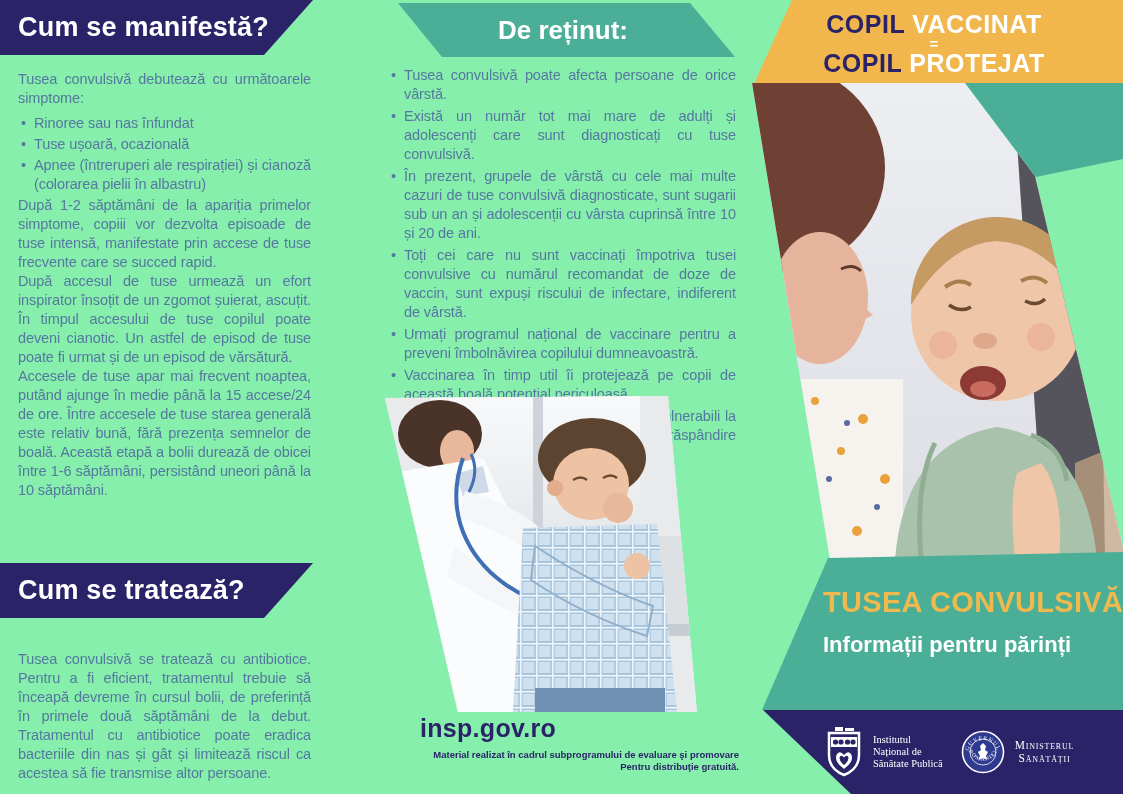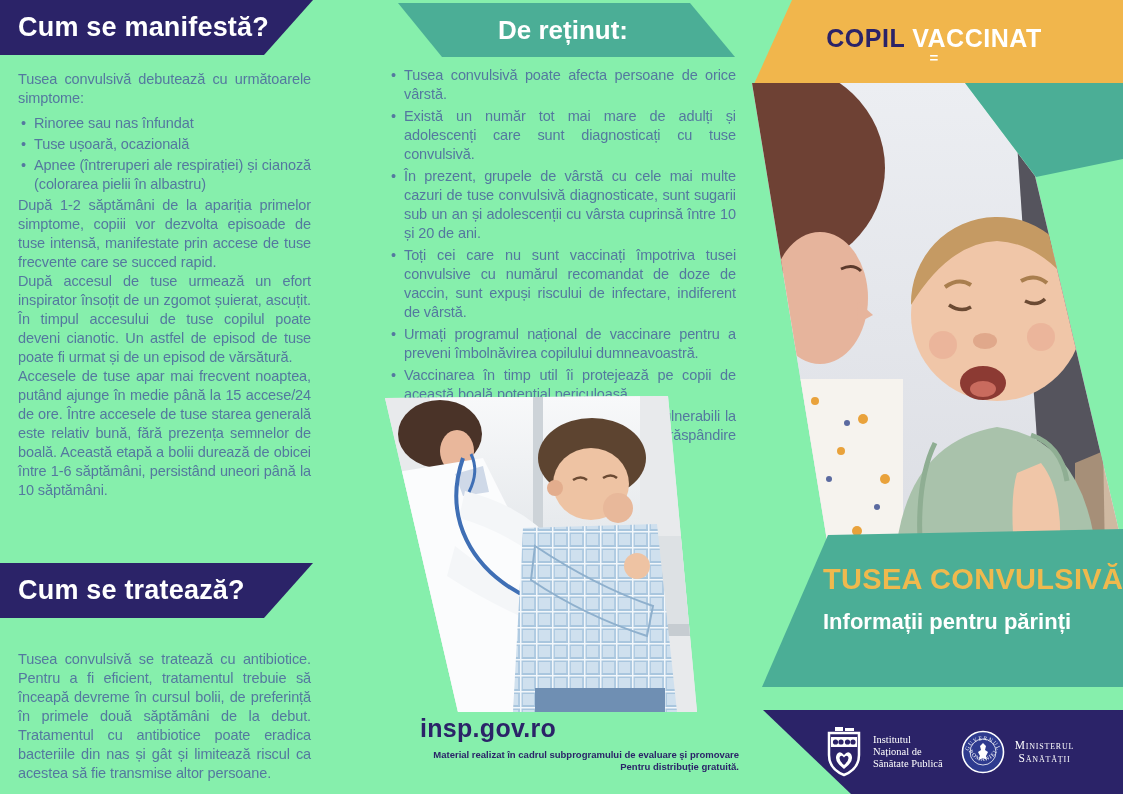--- a/index.html
+++ b/index.html
@@ -39,21 +39,21 @@
         clip-path:polygon(47px 0,378px 0,378px 84px,9px 84px);
         display:flex;flex-direction:column;align-items:center;justify-content:center;padding-top:2px;box-sizing:border-box;}
   .yb-line{font-size:25px;font-weight:800;letter-spacing:.5px;line-height:28px;white-space:nowrap;}
   .yb-dark{color:#2b2368;}
   .yb-light{color:#ffffff;}
   .yb-eq{color:#ffffff;font-size:15px;font-weight:800;line-height:11px;}
   .right-photo{position:absolute;left:745px;top:83px;width:378px;height:476px;
         clip-path:polygon(7px 0,220px 0,290px 93px,378px 465px,378px 476px,85px 476px);background:#e3e5ea;}
   .teal-wedge{position:absolute;left:963px;top:83px;width:160px;height:95px;background:#4bae96;
         clip-path:polygon(2px 0,160px 0,160px 76px,73px 94px);}
-  .teal-band{position:absolute;left:745px;top:529px;width:378px;height:158px;background:#4bae96;
+  .teal-band{position:absolute;left:745px;top:552px;width:378px;height:158px;background:#4bae96;
         clip-path:polygon(83px 6px,378px 0,378px 158px,17px 158px);}
   .tb-title{position:absolute;left:78px;top:34px;color:#efb94e;font-size:29px;font-weight:800;
         letter-spacing:.3px;white-space:nowrap;}
   .tb-sub{position:absolute;left:78px;top:80px;color:#ffffff;font-size:22px;font-weight:bold;white-space:nowrap;}
   .navy-footer{position:absolute;left:745px;top:710px;width:378px;height:84px;background:#2b2368;
         clip-path:polygon(18px 0,378px 0,378px 84px,106px 84px);}
   .footer-row{position:absolute;left:80px;top:0;width:298px;height:84px;display:flex;
         align-items:center;gap:10px;}
   .insp-text{color:#fff;font-family:"Liberation Serif",serif;font-size:10.5px;line-height:12px;}
   .min-text{color:#fff;font-family:"Liberation Serif",serif;font-size:11.5px;line-height:13px;
@@ -156,20 +156,24 @@
     <div>Material realizat în cadrul subprogramului de evaluare şi promovare</div>
     <div>Pentru distribuţie gratuită.</div>
   </div>
 
   <div class="yellow-banner">
     <div class="yb-line">
       <span class="yb-dark">COPIL</span>
       <span class="yb-light">VACCINAT</span>
     </div>
     <div class="yb-eq">=</div>
+    <div class="yb-line">
+      <span class="yb-dark">COPIL</span>
+      <span class="yb-light">PROTEJAT</span>
+    </div>
   </div>
 
   <div class="right-photo">
     <svg width="378" height="476" viewBox="0 0 378 476">
       <defs>
         <linearGradient id="wall" x1="0" y1="0" x2="0" y2="1">
           <stop offset="0" stop-color="#eceef2"></stop>
             <stop offset="1" stop-color="#dcdee4"></stop>
         </linearGradient>
       </defs>

